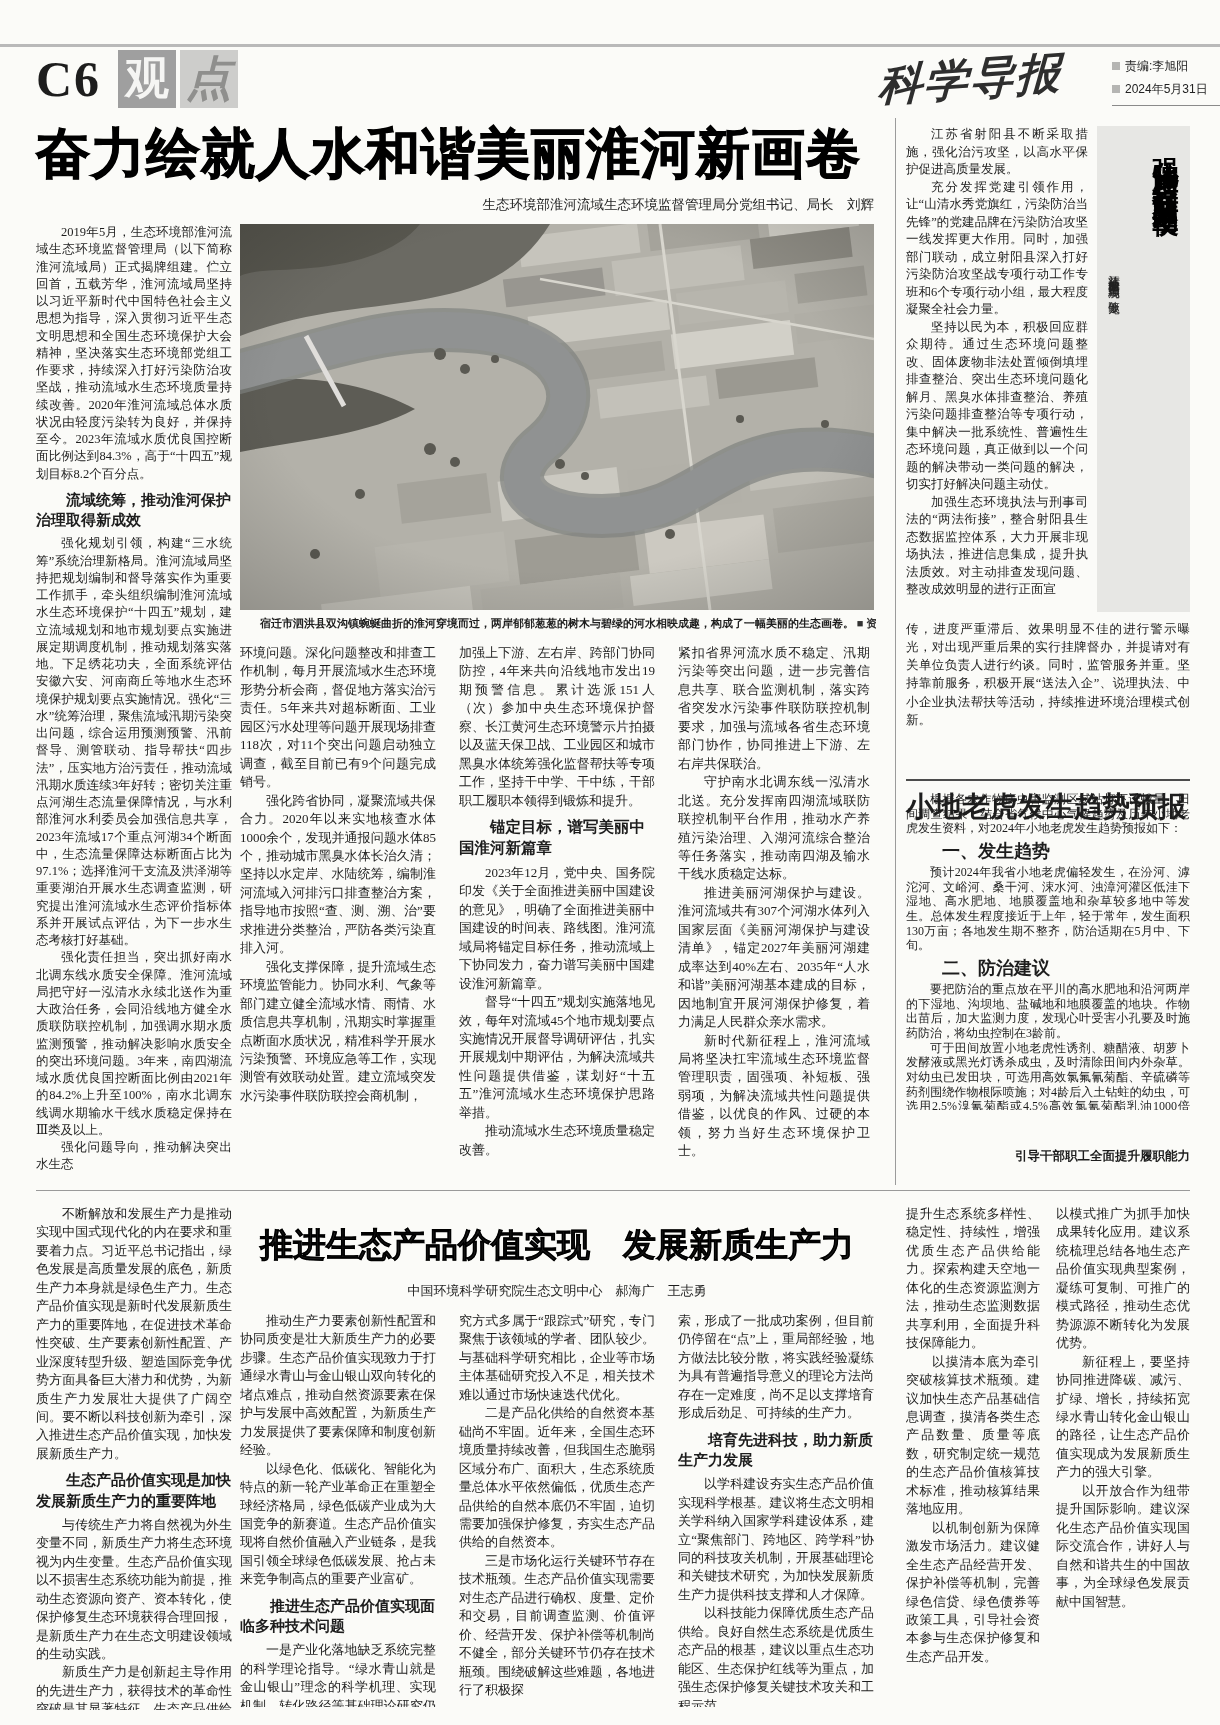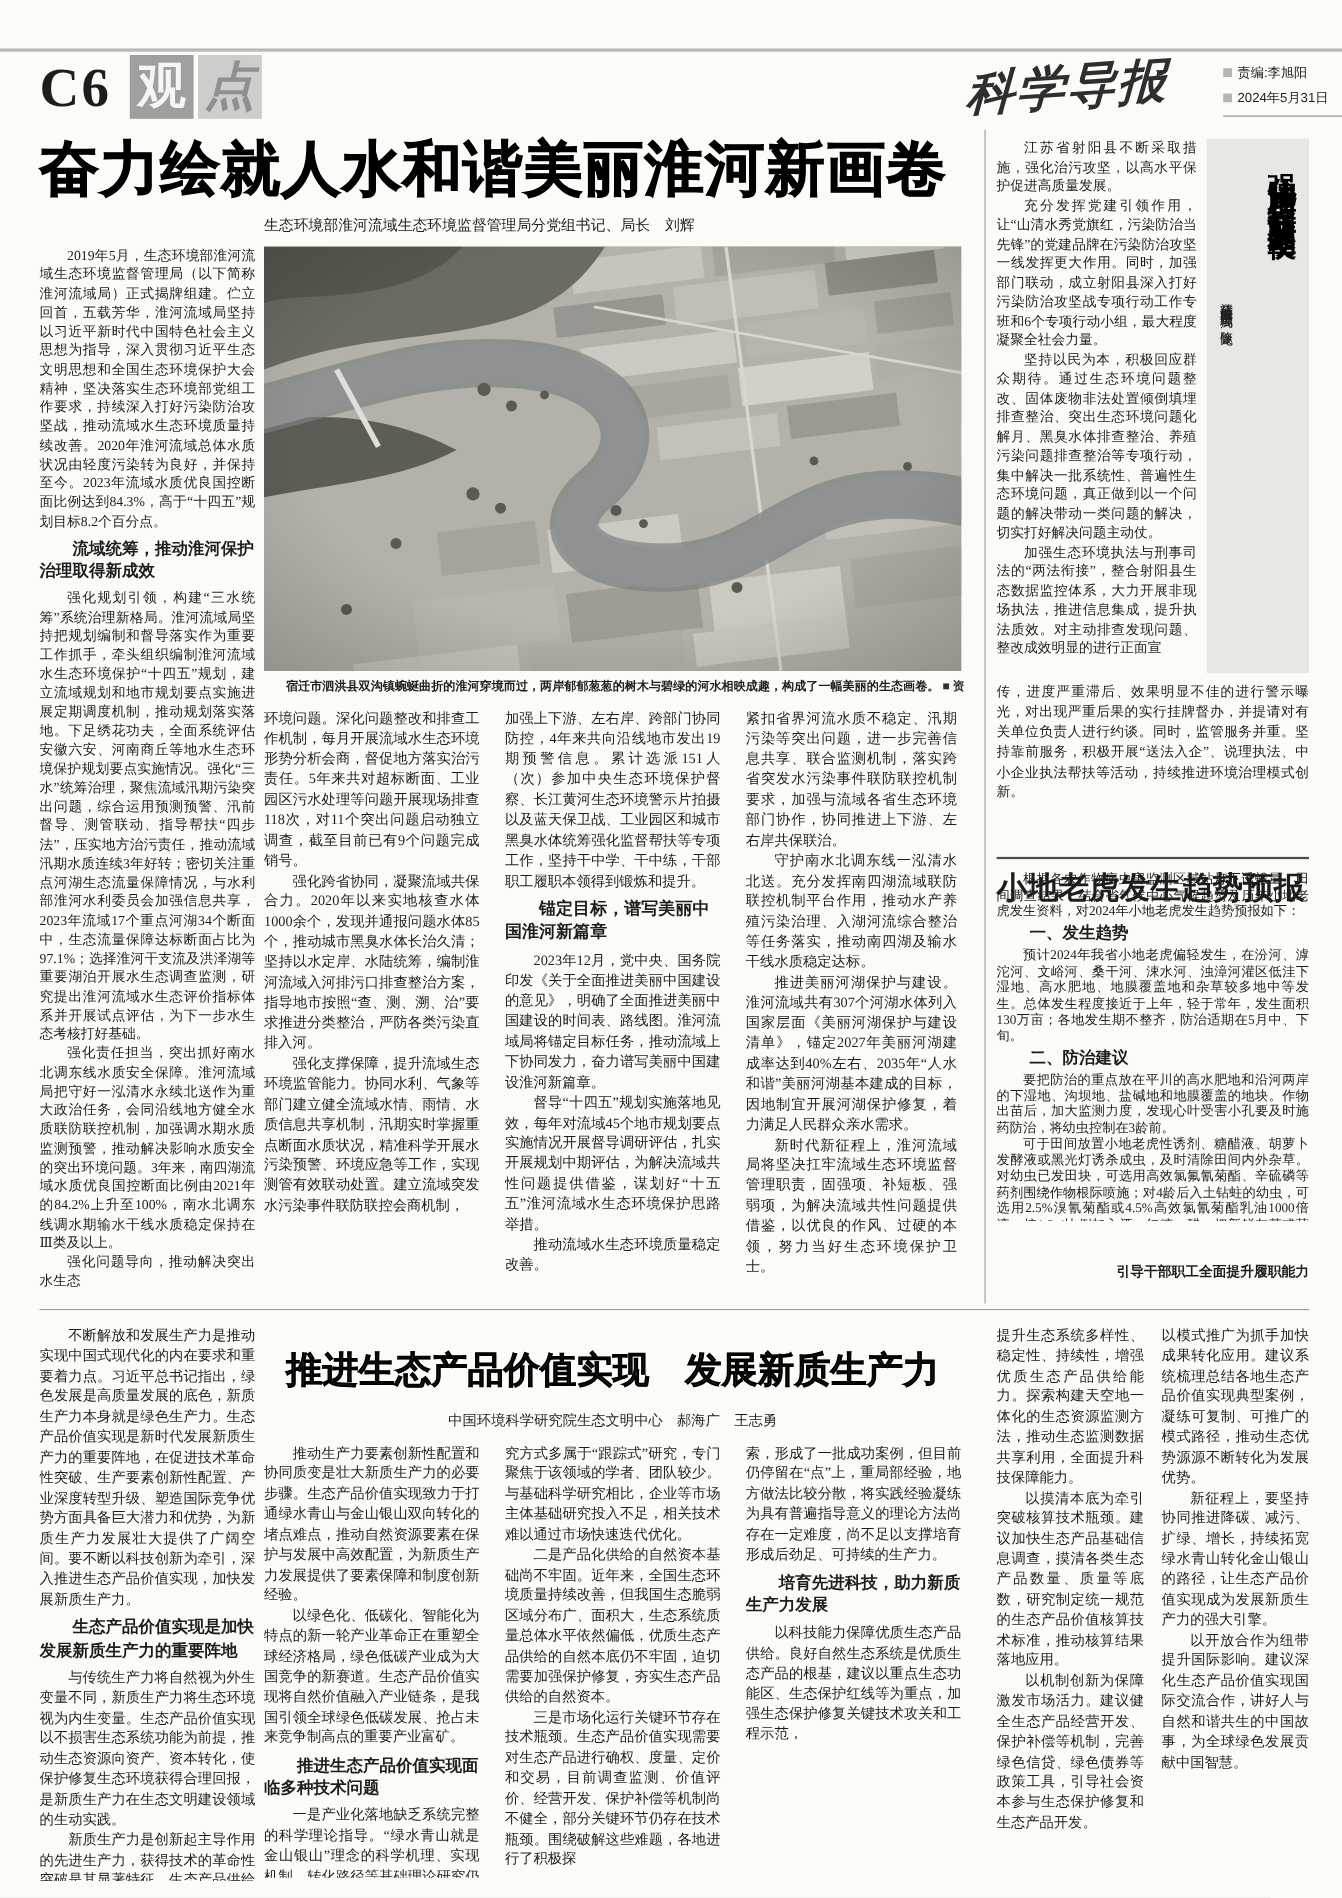--- a/index.html
+++ b/index.html
@@ -23,21 +23,21 @@
   .sq { display:inline-block; width:8px; height:8px; background:#b5b5b3; margin-right:5px; }
   
   .pp { text-indent:2em; text-align:justify; }
   .pp.cont { text-indent:0; }
   .sh { font-family:"Liberation Sans",sans-serif; font-weight:bold; text-indent:2em;
         margin:7px 0 5px; font-size:15.5px; line-height:1.35; }
   
   .a1title { position:absolute; left:36px; top:118px; width:840px; font-size:54px; font-weight:900;
              font-family:Liberation Sans, sans-serif; white-space:nowrap; letter-spacing:1px; color:#000;
              -webkit-text-stroke:1px #000; }
-  .a1byline { position:absolute; left:240px; top:196px; width:634px; text-align:left; font-size:13.5px; }
+  .a1byline { position:absolute; left:240px; top:196px; width:634px; text-align:right; font-size:13.5px; }
   .colL { position:absolute; left:36px; top:224px; width:196px; height:954px; overflow:hidden;
           font-size:12.5px; line-height:1.38; }
   .colL .sh { font-size:15px; }
   .photo { position:absolute; left:240px; top:224px; width:634px; height:386px; overflow:hidden; background:#b3b1a9; }
   .caption { position:absolute; left:240px; top:616px; width:636px; font-size:11px; font-weight:bold;
              white-space:nowrap; overflow:hidden; padding-left:20px; }
   .caption .credit { color:#333; }
   .colm { position:absolute; top:644px; width:196px; height:534px; overflow:hidden;
           font-size:13px; line-height:1.42; }
   .colA { left:240px; } .colB { left:459px; } .colC { left:678px; width:192px; }
@@ -53,21 +53,21 @@
               font-size:11.5px; color:#222; letter-spacing:1px; }
   .a2tail { position:absolute; left:906px; top:620px; width:284px; height:152px; overflow:hidden;
             font-size:12.5px; line-height:1.45; }
   .a2tail .pp { text-indent:0; }
   
   .a3rule { position:absolute; left:906px; top:779px; width:284px; height:2px; background:#4c4c4c; }
   .a3title { position:absolute; left:906px; top:788px; width:284px; font-size:28px; font-weight:900;
              font-family:"Liberation Sans",sans-serif; letter-spacing:0; white-space:nowrap; }
   .a3body { position:absolute; left:906px; top:792px; width:284px; height:318px; overflow:hidden;
             font-size:12px; line-height:1.22; }
-  .a3body .sh { font-size:15px; margin:3px 0 2px; }
+  .a3body .sh { font-size:18px; margin:3px 0 2px; }
   .a3sig { position:absolute; left:906px; top:1148px; width:284px; text-align:right; font-size:12.5px;
            font-weight:bold; }
   
   .hdivider { position:absolute; left:36px; top:1190px; width:1154px; height:1px; background:#9a9a9a; }
   .a4c { position:absolute; top:1205px; height:505px; overflow:hidden; font-size:13px; line-height:1.42; }
   .c1 { left:36px; width:196px; }
   .c5 { left:906px; width:134px; }
   .c6 { left:1056px; width:134px; }
   .a4center { position:absolute; left:240px; top:1205px; width:634px; height:505px; overflow:hidden; }
   .a4title { text-align:center; font-size:33px; font-weight:900; font-family:"Liberation Sans",sans-serif;
@@ -236,20 +236,21 @@
           <p class="pp">一是产业化落地缺乏系统完整的科学理论指导。“绿水青山就是金山银山”理念的科学机理、实现机制、转化路径等基础理论研究仍处于起步阶段，现有研</p>
         </div>
       <div class="cc">
           <p class="pp cont">究方式多属于“跟踪式”研究，专门聚焦于该领域的学者、团队较少。与基础科学研究相比，企业等市场主体基础研究投入不足，相关技术难以通过市场快速迭代优化。</p>
           <p class="pp">二是产品化供给的自然资本基础尚不牢固。近年来，全国生态环境质量持续改善，但我国生态脆弱区域分布广、面积大，生态系统质量总体水平依然偏低，优质生态产品供给的自然本底仍不牢固，迫切需要加强保护修复，夯实生态产品供给的自然资本。</p>
           <p class="pp">三是市场化运行关键环节存在技术瓶颈。生态产品价值实现需要对生态产品进行确权、度量、定价和交易，目前调查监测、价值评价、经营开发、保护补偿等机制尚不健全，部分关键环节仍存在技术瓶颈。围绕破解这些难题，各地进行了积极探</p>
         </div>
       <div class="cc">
           <p class="pp cont">索，形成了一批成功案例，但目前仍停留在“点”上，重局部经验，地方做法比较分散，将实践经验凝练为具有普遍指导意义的理论方法尚存在一定难度，尚不足以支撑培育形成后劲足、可持续的生产力。</p>
           <p class="sh">培育先进科技，助力新质生产力发展</p>
+          <p class="pp">以学科建设夯实生态产品价值实现科学根基。建议将生态文明相关学科纳入国家学科建设体系，建立“聚焦部门、跨地区、跨学科”协同的科技攻关机制，开展基础理论和关键技术研究，为加快发展新质生产力提供科技支撑和人才保障。</p>
           <p class="pp">以科技能力保障优质生态产品供给。良好自然生态系统是优质生态产品的根基，建议以重点生态功能区、生态保护红线等为重点，加强生态保护修复关键技术攻关和工程示范，</p>
         </div>
     </div>
   </div>
   <div class="a4c c5">
       <p class="pp cont">提升生态系统多样性、稳定性、持续性，增强优质生态产品供给能力。探索构建天空地一体化的生态资源监测方法，推动生态监测数据共享利用，全面提升科技保障能力。</p>
       <p class="pp">以摸清本底为牵引突破核算技术瓶颈。建议加快生态产品基础信息调查，摸清各类生态产品数量、质量等底数，研究制定统一规范的生态产品价值核算技术标准，推动核算结果落地应用。</p>
       <p class="pp">以机制创新为保障激发市场活力。建议健全生态产品经营开发、保护补偿等机制，完善绿色信贷、绿色债券等政策工具，引导社会资本参与生态保护修复和生态产品开发。</p>
     </div>
   <div class="a4c c6">

